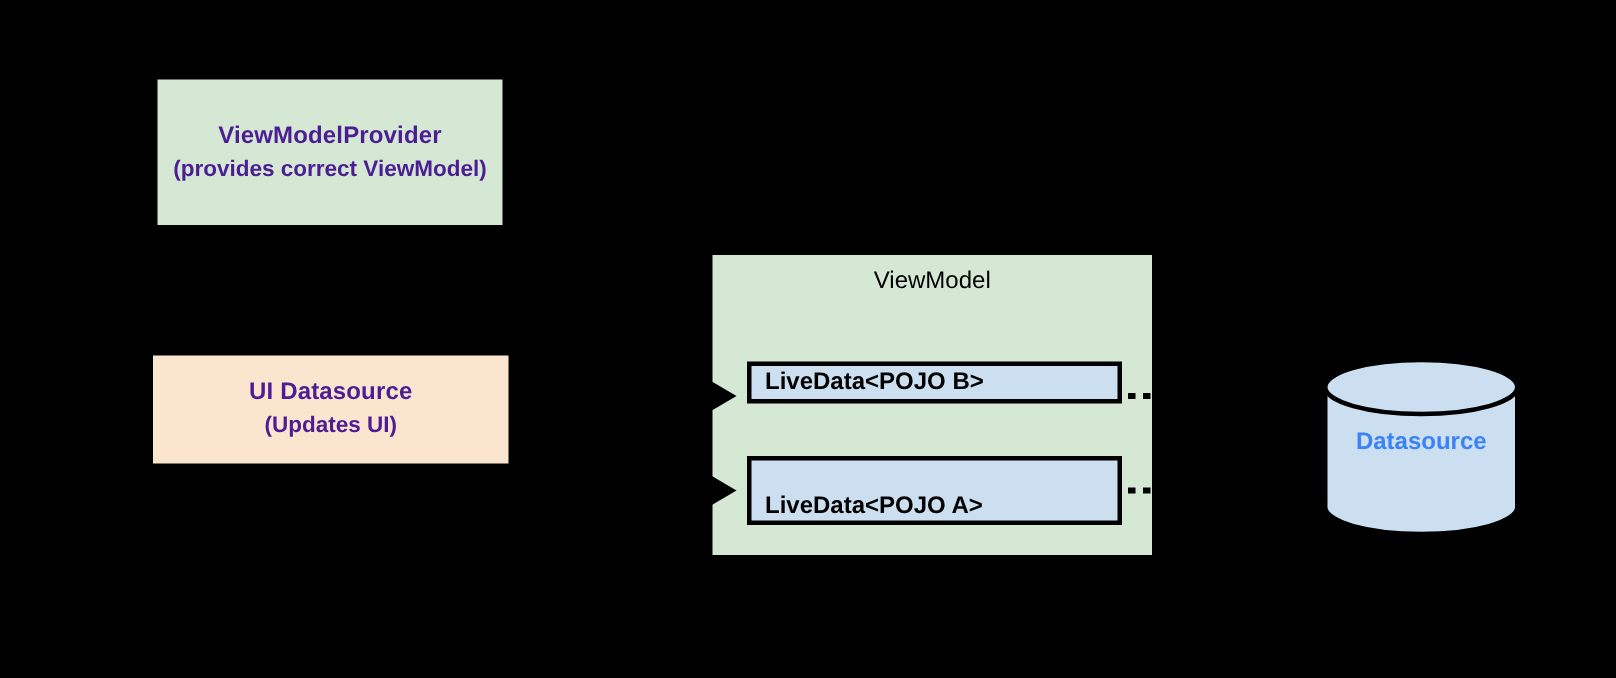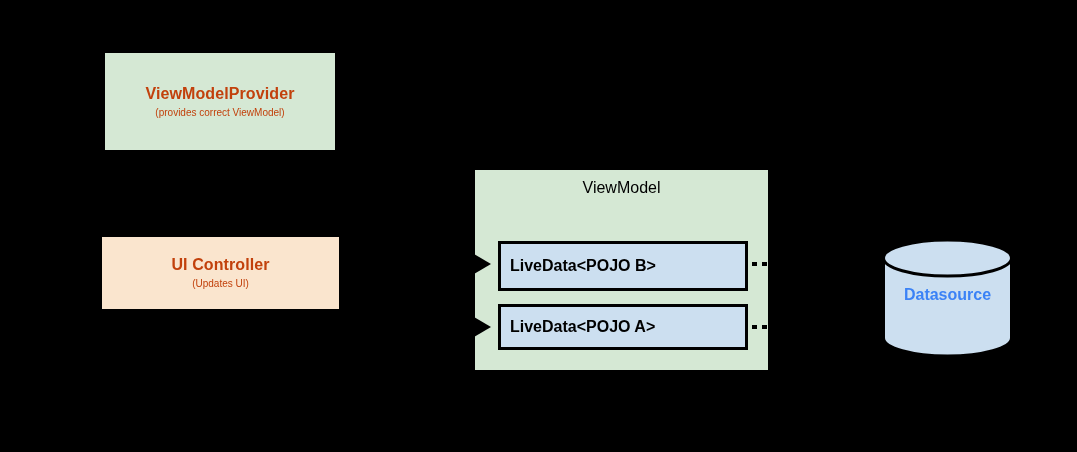--- a/index.html
+++ b/index.html
@@ -19,31 +19,31 @@
 
   
   .node {
     position: absolute;
     box-sizing: border-box;
     display: flex;
     flex-direction: column;
     align-items: center;
     justify-content: center;
     text-align: center;
-    color: #c2410c;
+    color: #4c1d95;
     line-height: 1.18;
   }
   .node-title {
     font-weight: bold;
     font-size: 16px;
     letter-spacing: 0.1px;
   }
   .node-sub {
-    font-weight: normal;
-    font-size: 10px;
+    font-weight: bold;
+    font-size: 15px;
     margin-top: 3px;
   }
 
   
   #vm-provider {
     left: 105px;
     top: 53px;
     width: 230px;
     height: 97px;
     background: #D5E8D4;
@@ -90,27 +90,28 @@
     padding-left: 9px;
     font-weight: bold;
     font-size: 16px;
     color: #000000;
     white-space: nowrap;
   }
   #livedata-b {
     left: 498px;
     top: 241px;
     width: 250px;
-    height: 50px;
+    height: 28px;
   }
   #livedata-a {
     left: 498px;
     top: 304px;
     width: 250px;
     height: 46px;
+    align-items: flex-end;
   }
 
   
   .arrowhead {
     position: absolute;
     width: 0;
     height: 0;
     border-top: 10px solid transparent;
     border-bottom: 10px solid transparent;
     border-left: 17px solid #000000;
@@ -154,21 +155,21 @@
 <body>
 
 <div id="canvas">
 
   <div class="node" id="vm-provider">
     <div class="node-title">ViewModelProvider</div>
     <div class="node-sub">(provides correct ViewModel)</div>
   </div>
 
   <div class="node" id="ui-controller">
-    <div class="node-title">UI Controller</div>
+    <div class="node-title">UI Datasource</div>
     <div class="node-sub">(Updates UI)</div>
   </div>
 
   <div id="viewmodel">
     <div id="viewmodel-title">ViewModel</div>
   </div>
 
   <div class="livedata" id="livedata-b">
     <span>LiveData&lt;POJO B&gt;</span>
   </div>

